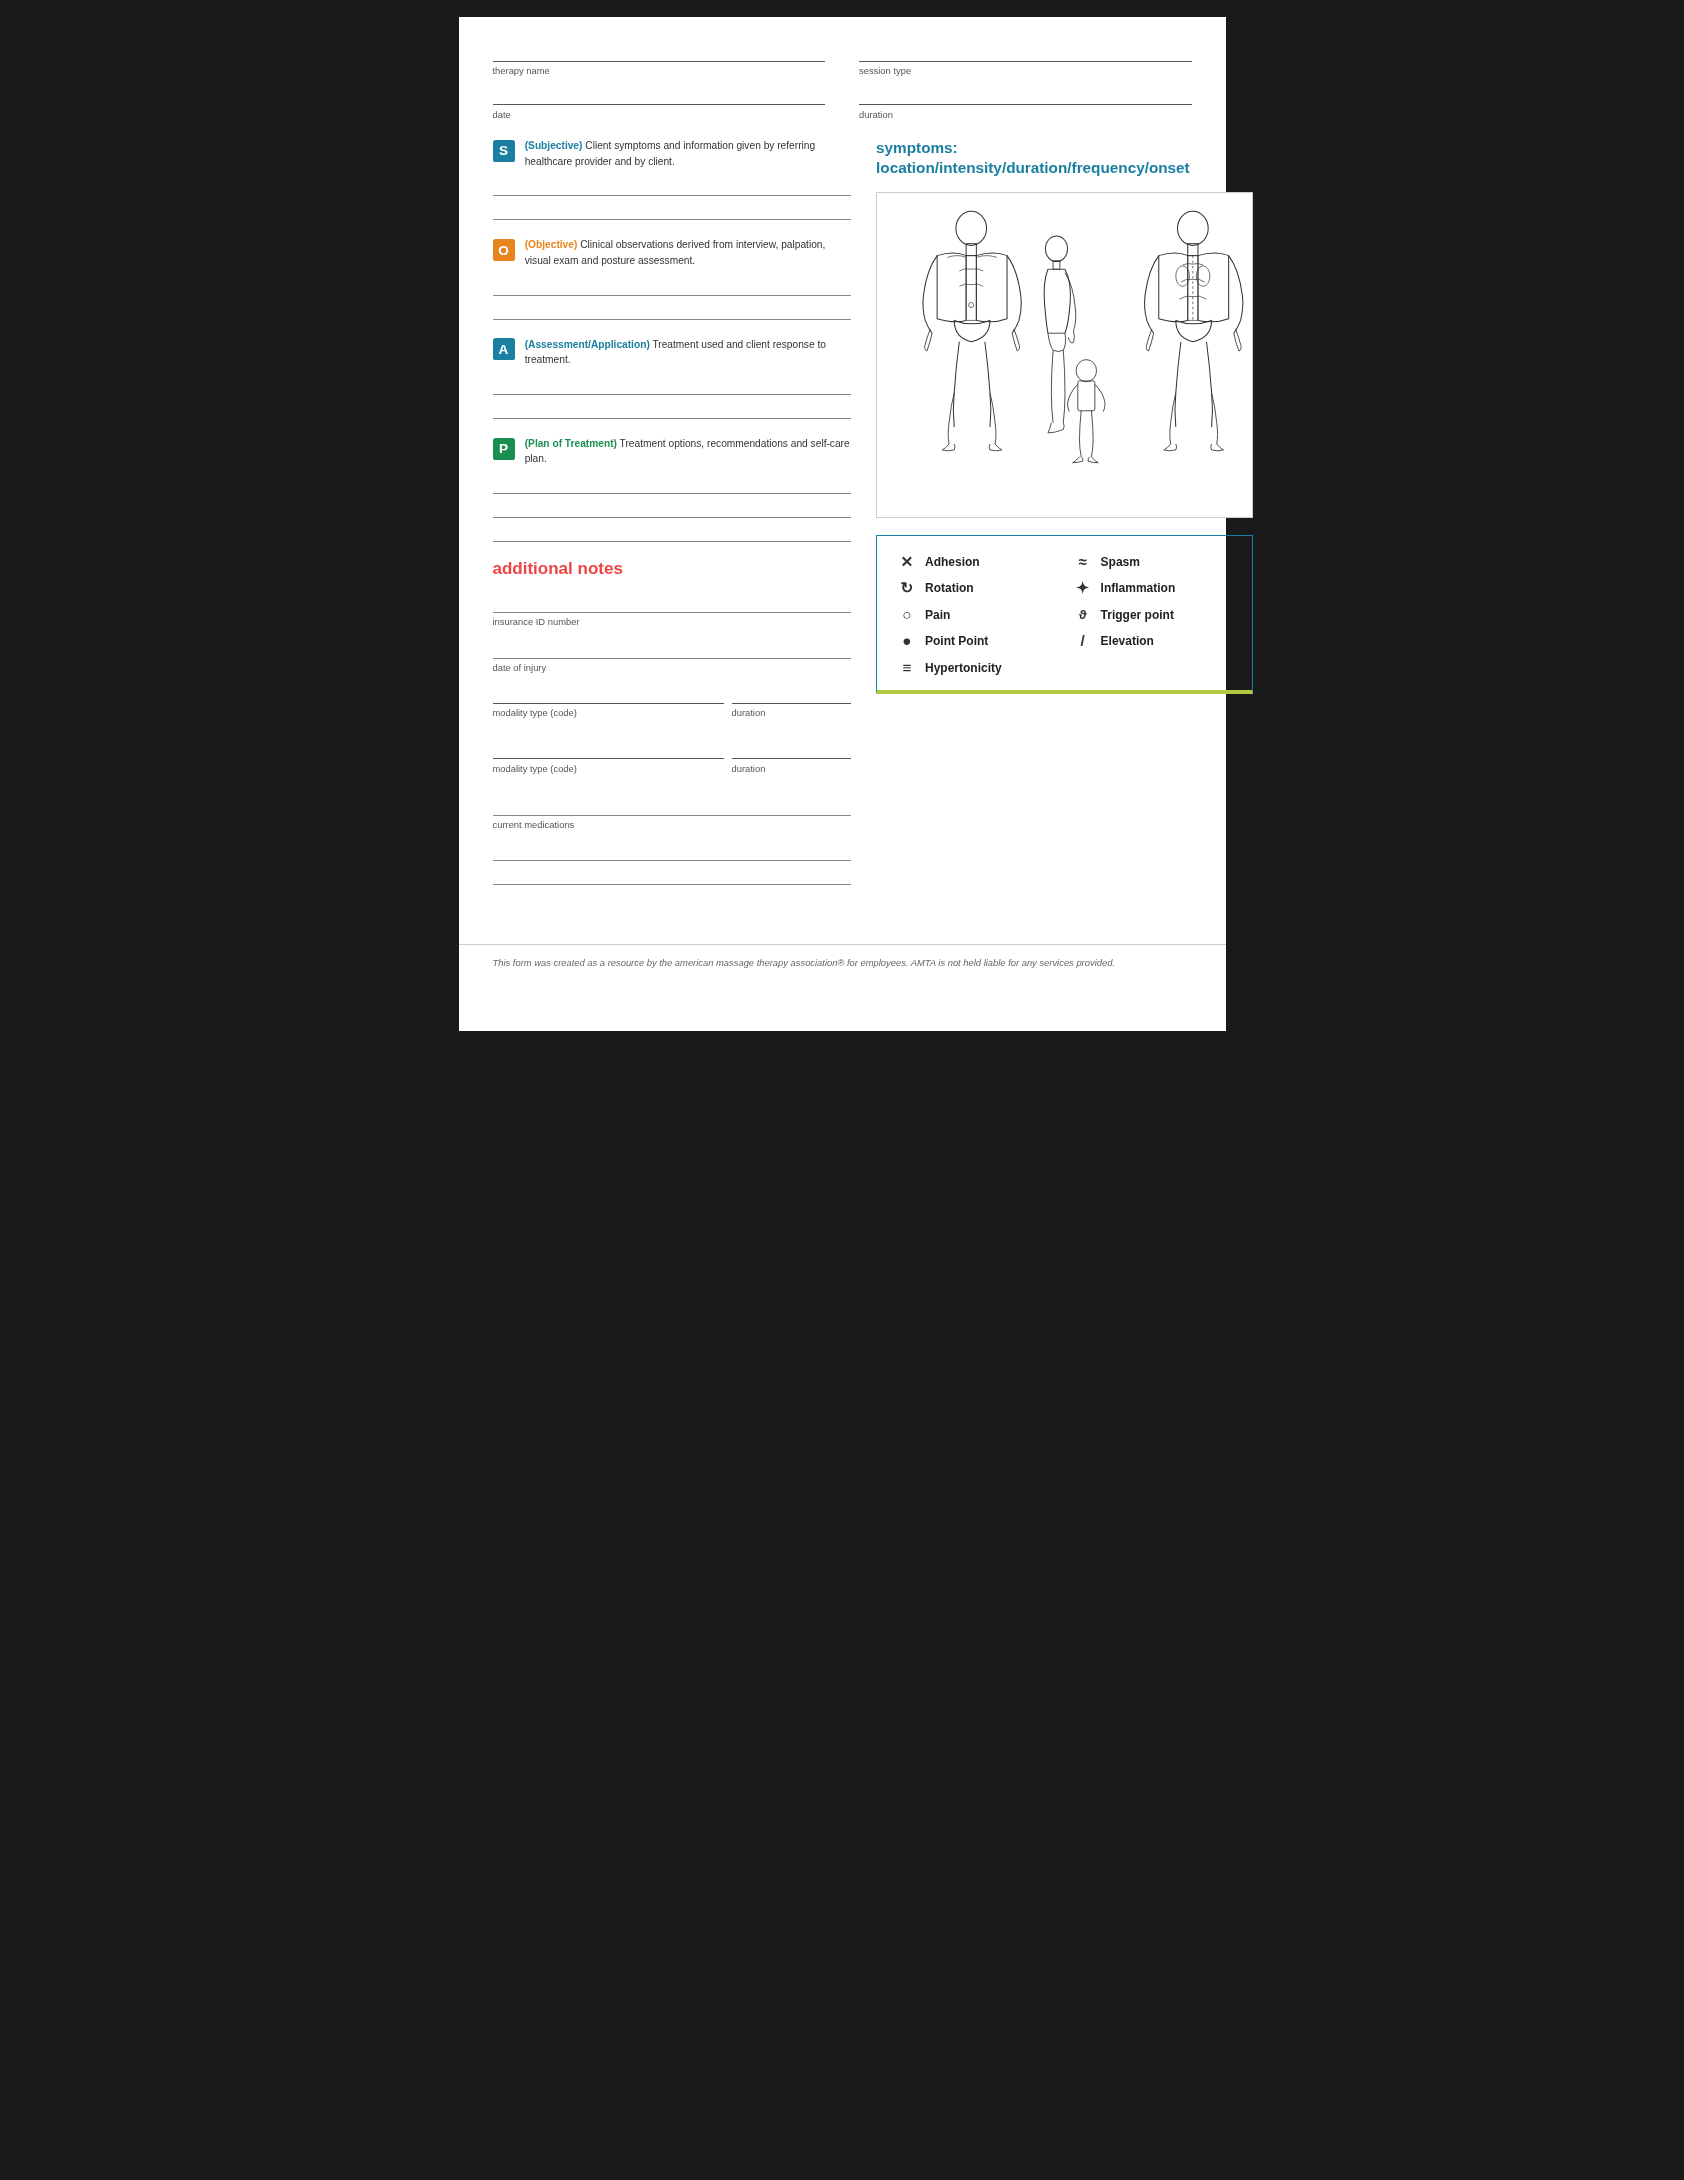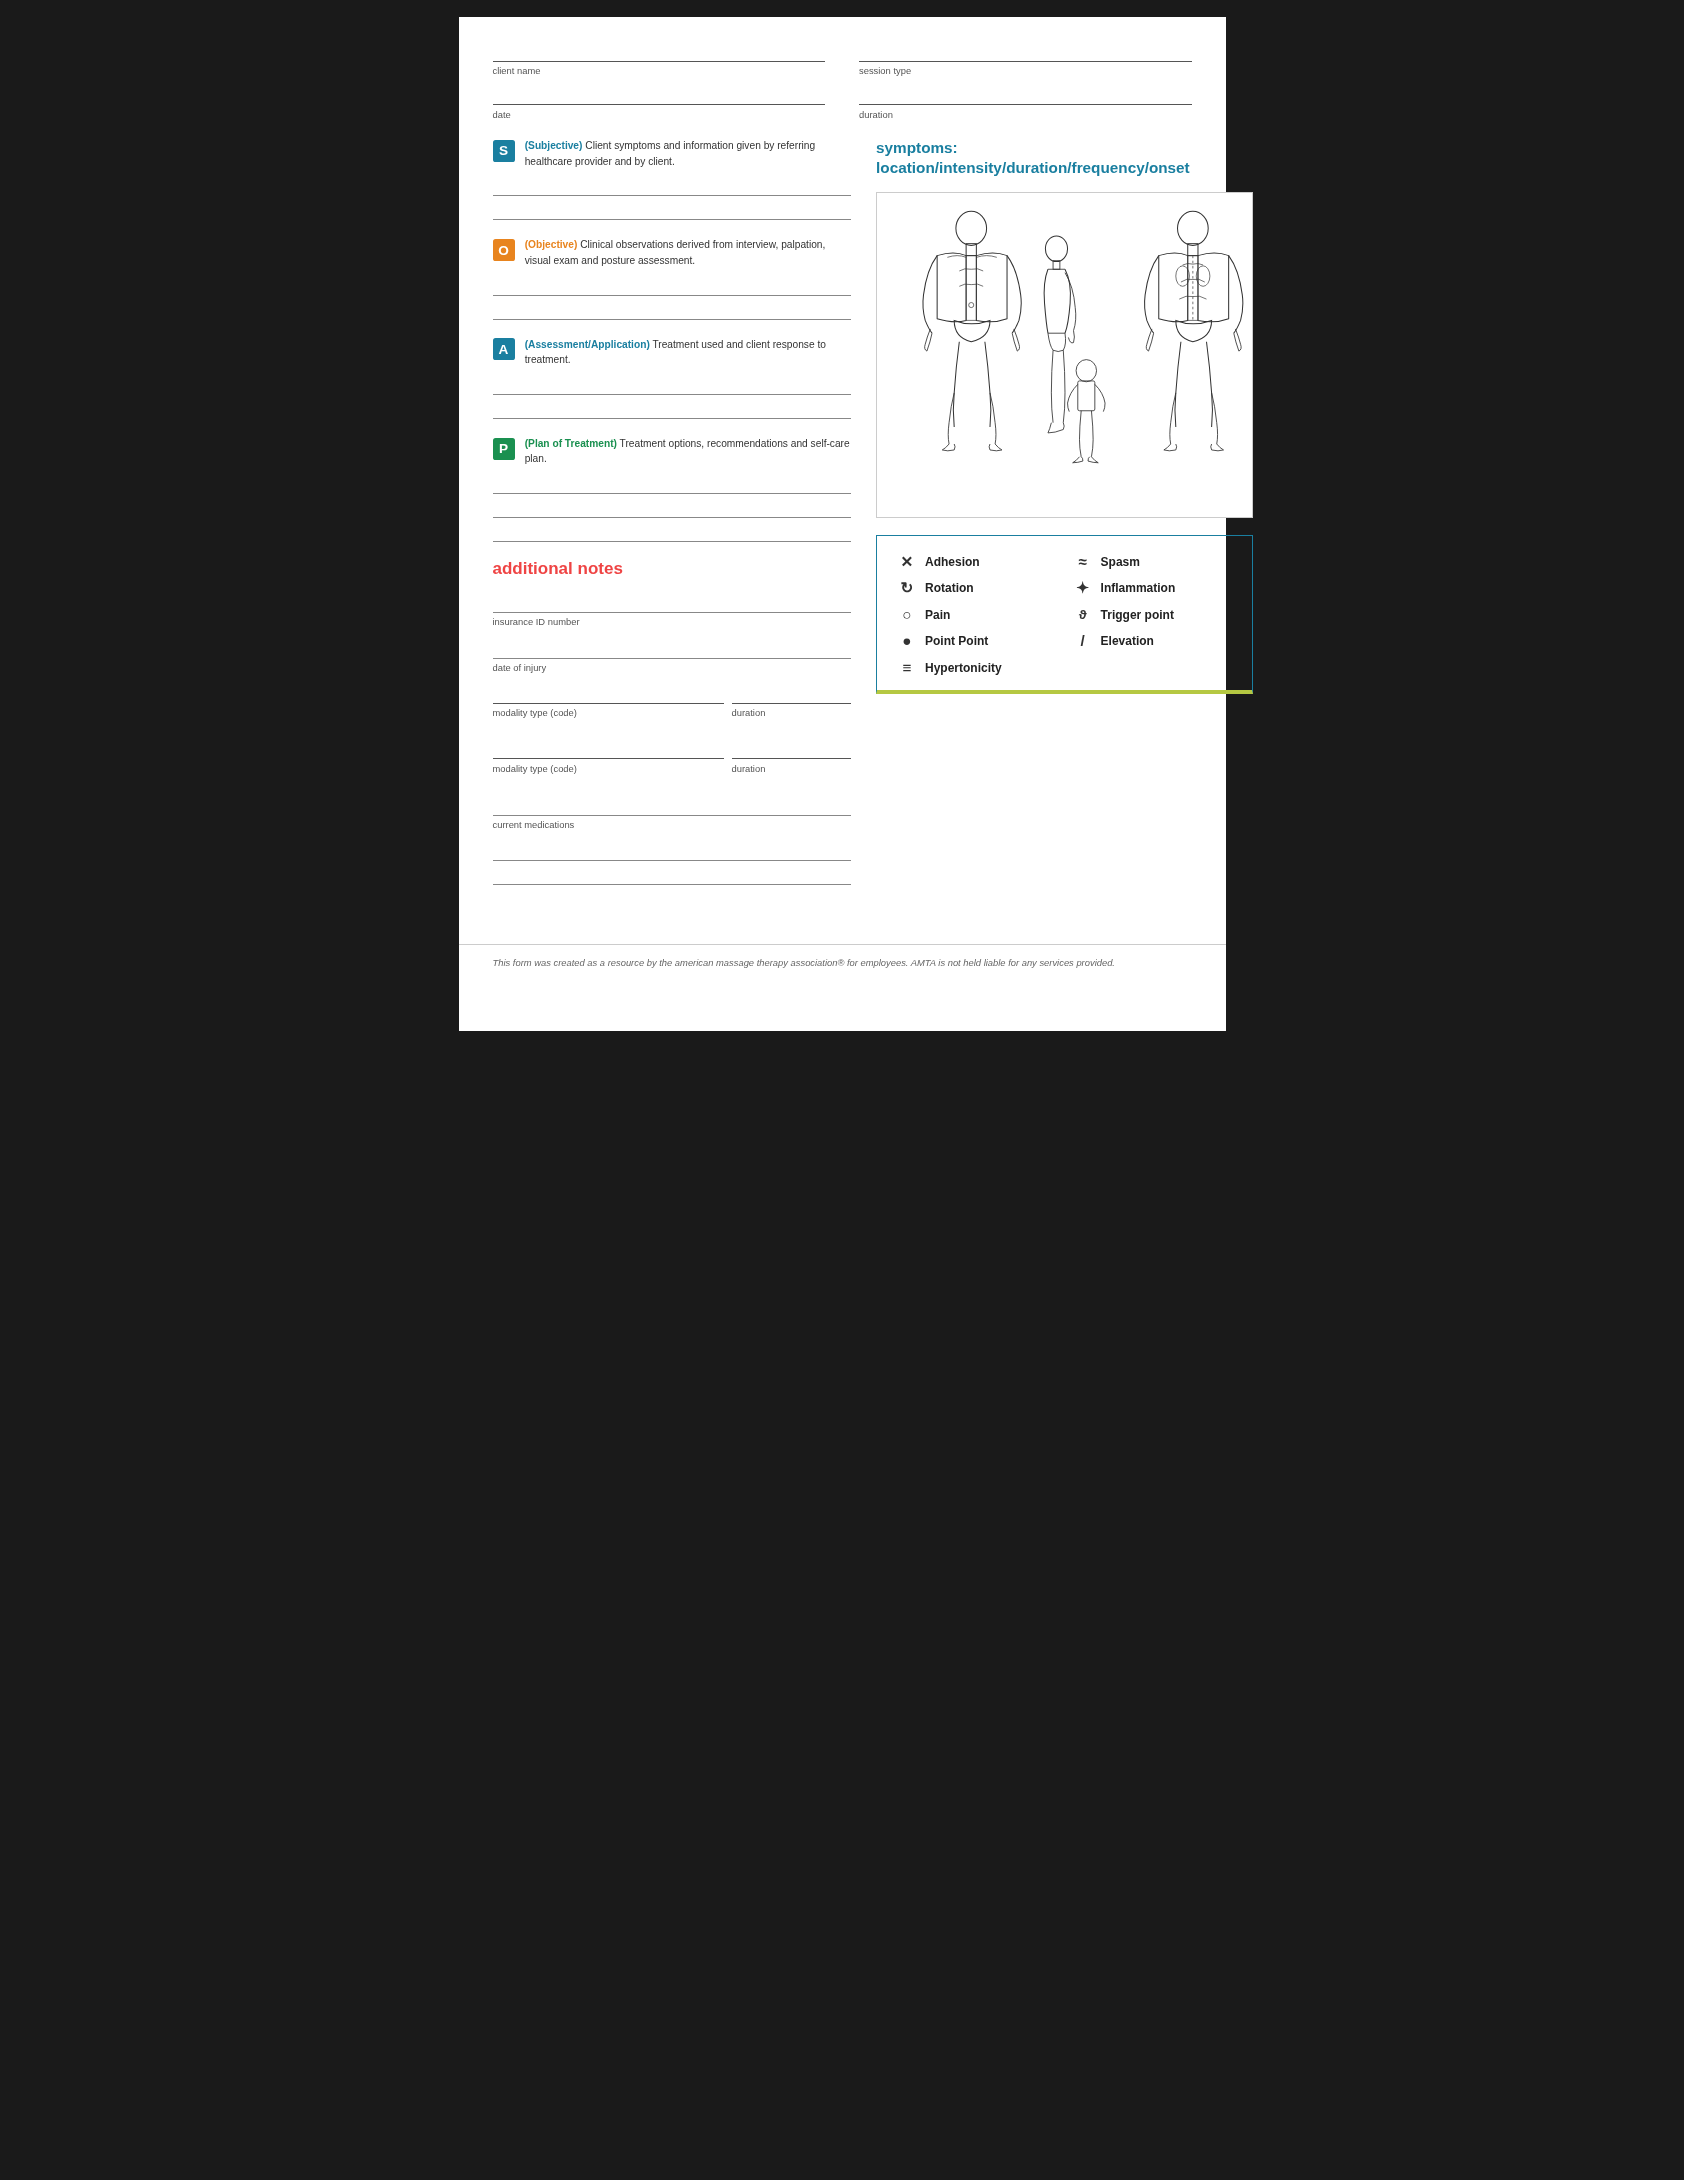--- a/index.html
+++ b/index.html
@@ -210,21 +210,21 @@
 <body>
 
 <div class="page">
 
 
   <div class="body-content">
 
     <div class="top-fields">
       <div class="field-group">
         <div class="field-line"></div>
-        <div class="field-label">client name</div>
+        <div class="field-label">therapy name</div>
         <div class="field-line"></div>
         <div class="field-label">date</div>
       </div>
       <div class="field-group">
         <div class="field-line"></div>
         <div class="field-label">session type</div>
         <div class="field-line"></div>
         <div class="field-label">duration</div>
       </div>
     </div>

